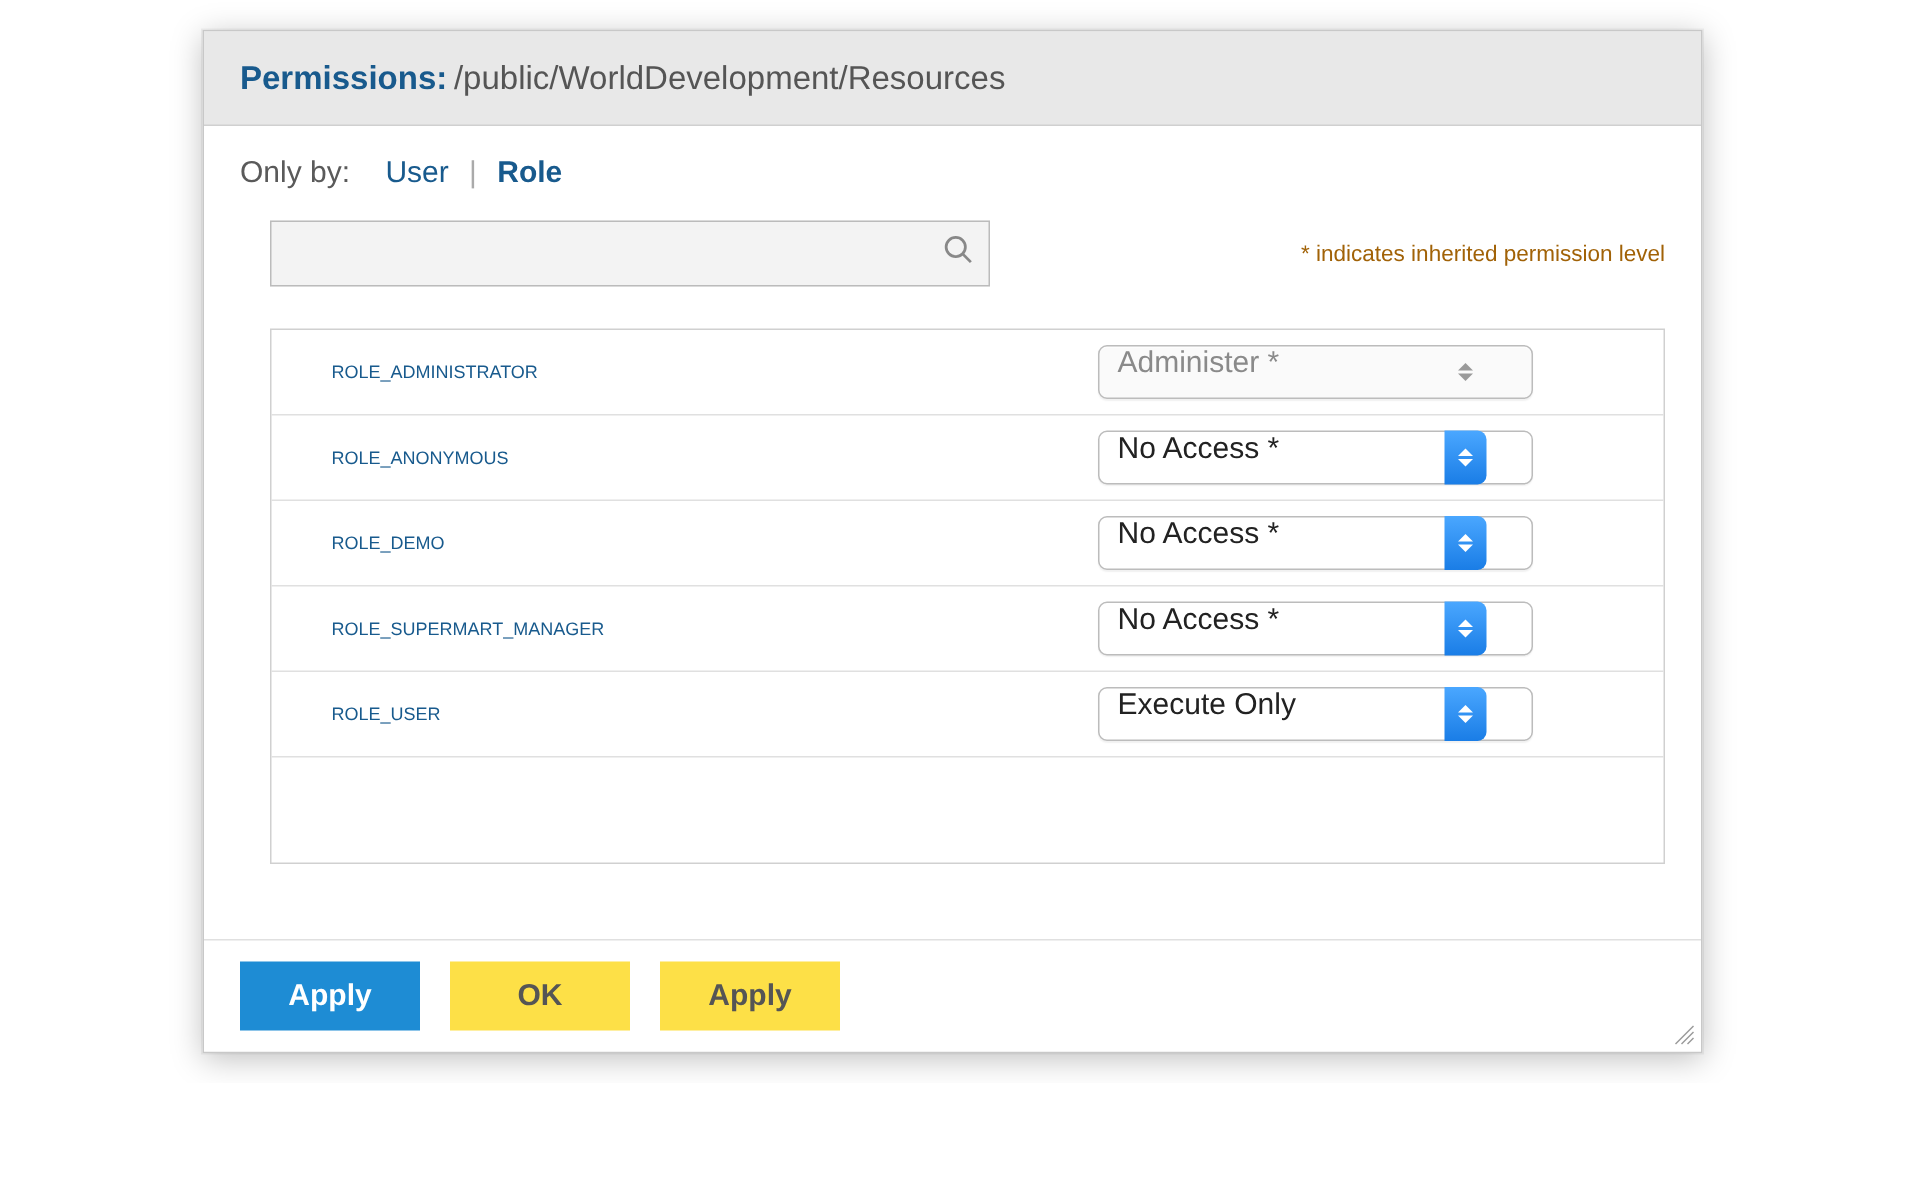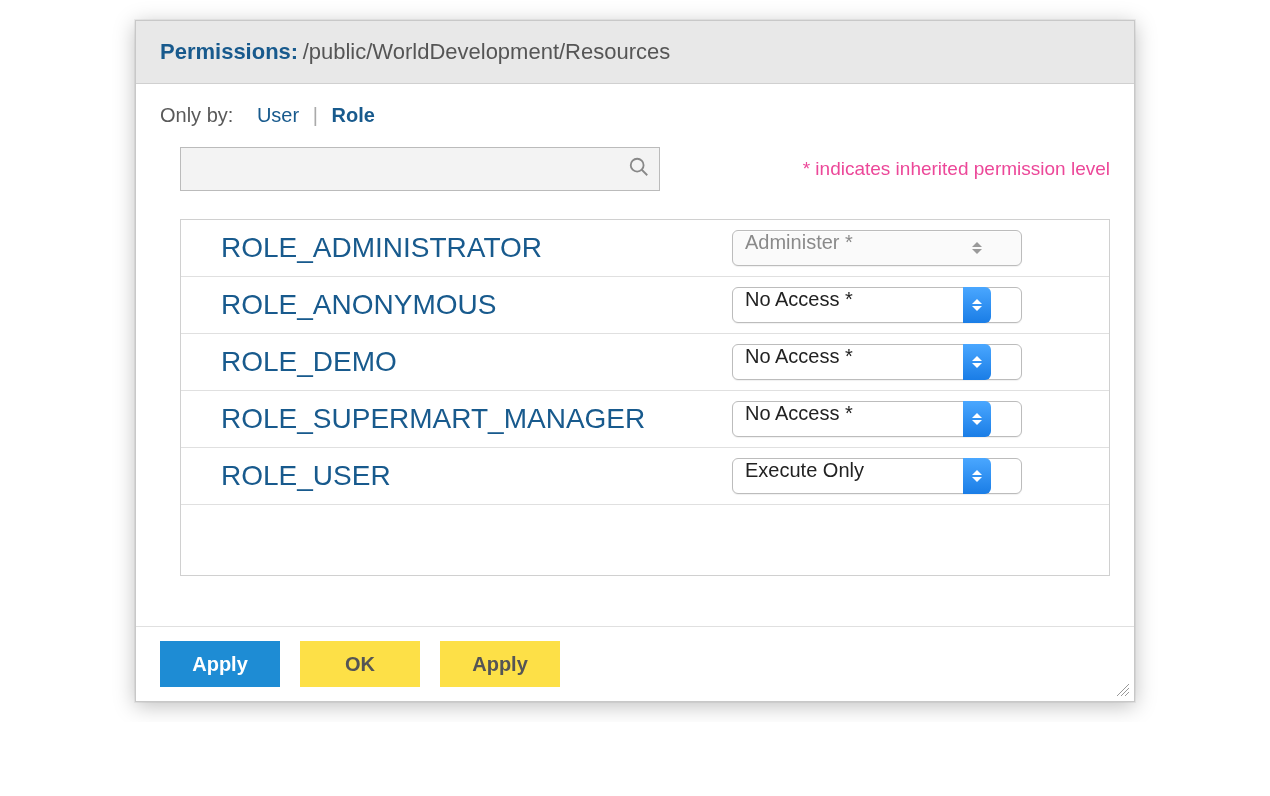--- a/index.html
+++ b/index.html
@@ -72,39 +72,39 @@
     }
     .search-icon {
       position: absolute;
       right: 10px;
       top: 50%;
       transform: translateY(-50%);
       color: #888;
       pointer-events: none;
     }
     .legend-text {
-      color: #ec4899;
-      font-size: 19px;
+      color: #a16207;
+      font-size: 15px;
     }
     .roles-table {
       border: 1px solid #d0d0d0;
       margin-left: 20px;
     }
     .role-row {
       display: flex;
       align-items: center;
       border-bottom: 1px solid #e0e0e0;
       padding: 10px 18px 10px 40px;
       min-height: 56px;
     }
     .role-row:last-child { border-bottom: none; }
     .role-name {
       flex: 0 0 480px;
       color: #185a8d;
-      font-size: 28px;
+      font-size: 12px;
       font-weight: 500;
     }
     .perm-select-wrap {
       position: relative;
       width: 290px;
     }
     .perm-select {
       width: 100%;
       height: 36px;
       border: 1px solid #bcbcbc;

